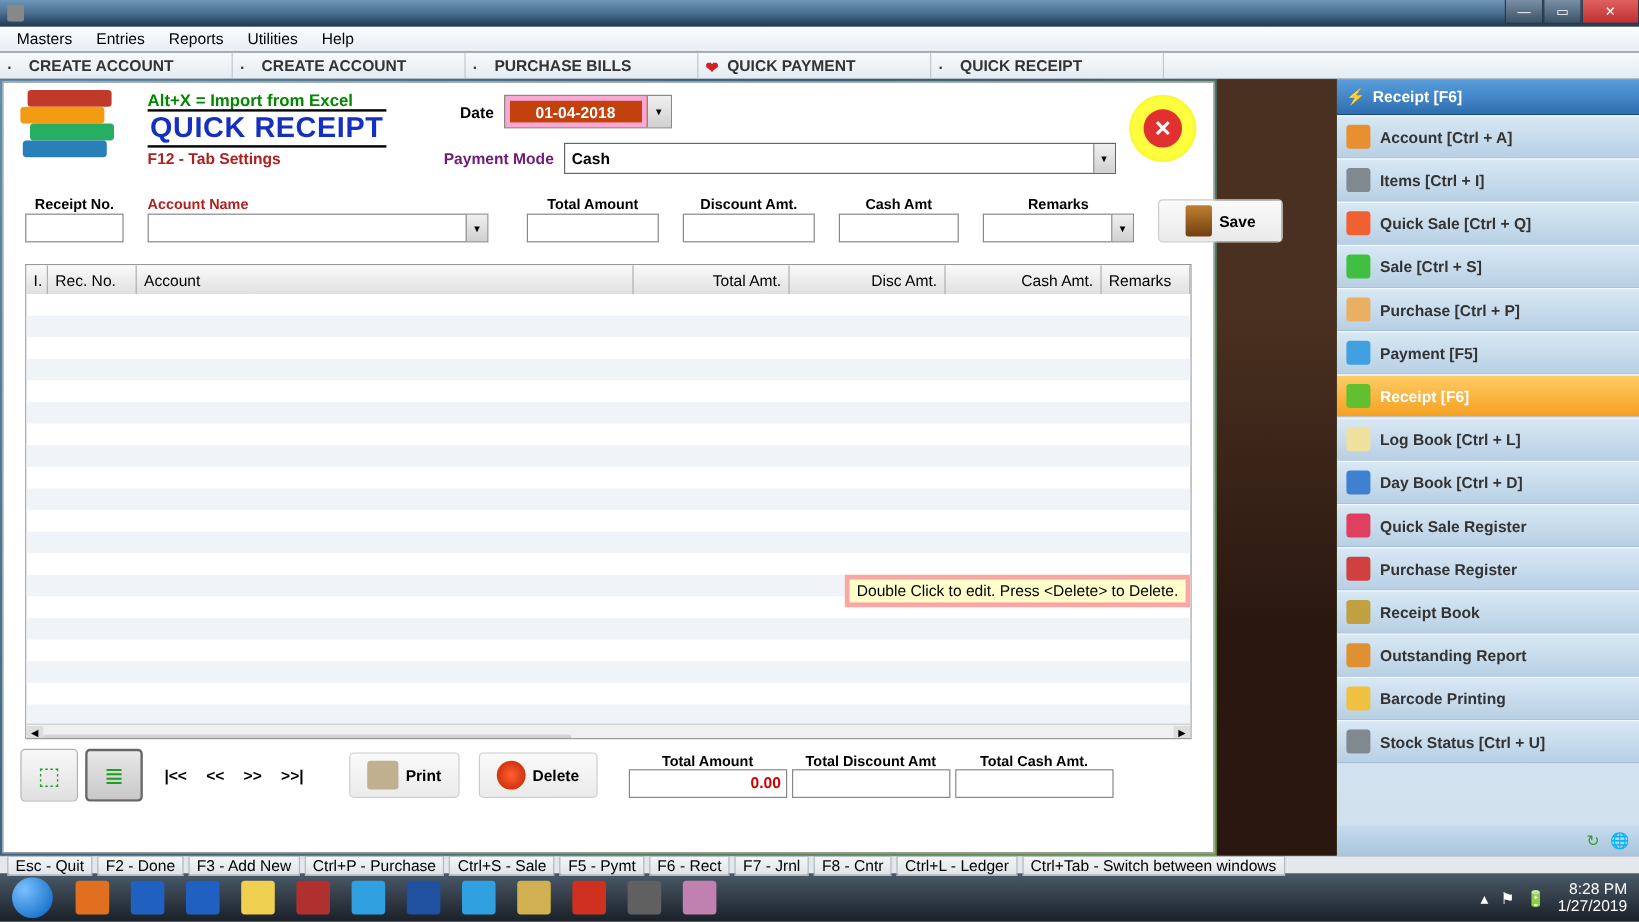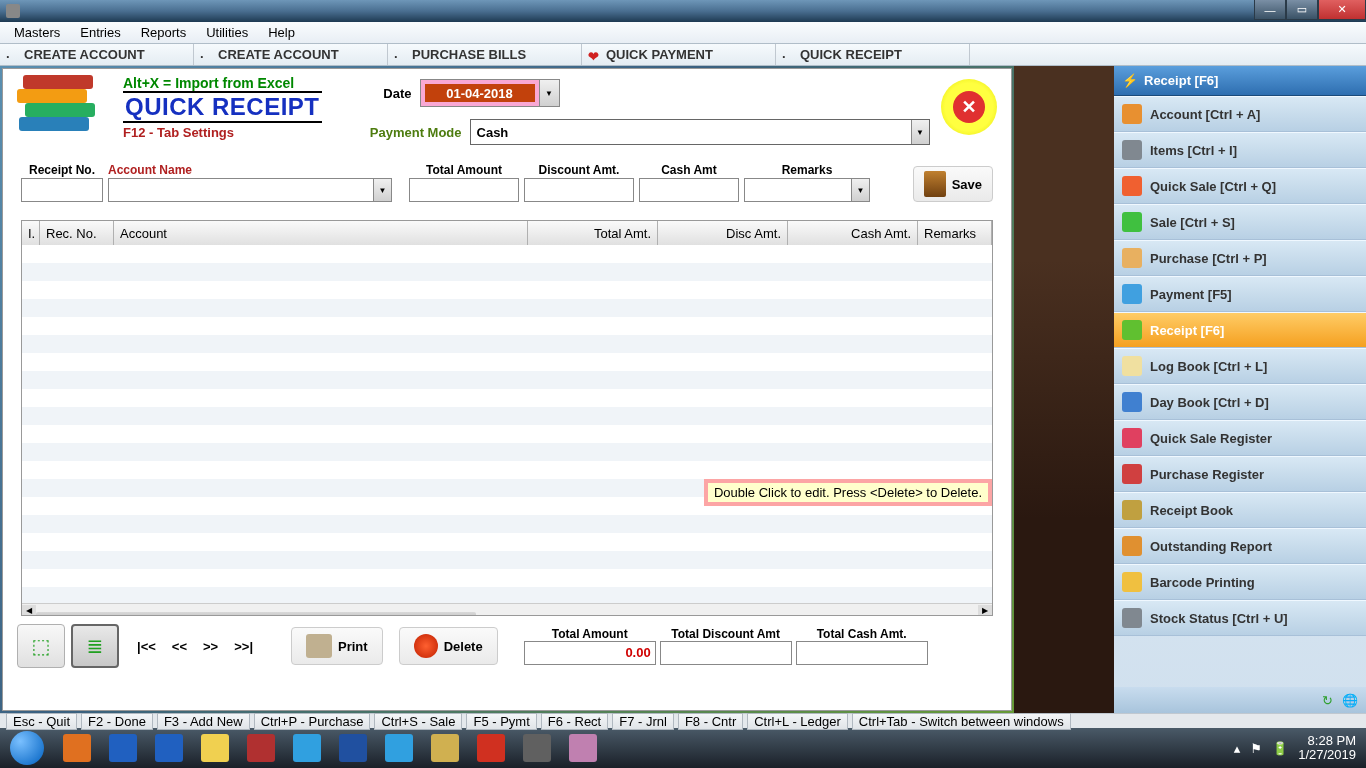--- a/index.html
+++ b/index.html
@@ -48,34 +48,34 @@
 .form-title-block { margin-left:20px; }
 .import-hint { color:#008800; font-weight:bold; font-size:14px; }
 .form-title { color:#1530c0; font-weight:bold; font-size:24px; letter-spacing:0.5px; border-top:2px solid #000; border-bottom:2px solid #000; display:inline-block; padding:0 2px; }
 .f12 { color:#b02020; font-weight:bold; font-size:13px; margin-top:2px; }
 .date-row { display:flex; align-items:center; gap:8px; margin-bottom:12px; }
 .date-row .lbl { width:60px; text-align:right; font-weight:bold; }
 .date-input { width:140px; height:28px; border:1px solid #888; display:flex; }
 .date-input .val { flex:1; background:#c2410c; color:#fff; font-weight:bold; display:flex; align-items:center; justify-content:center; border:4px solid #f9a8d4; }
 .date-input .dd { width:20px; background:linear-gradient(to bottom,#f0f0f0,#d0d0d0); border-left:1px solid #888; display:flex; align-items:center; justify-content:center; font-size:8px; }
 .pm-row { display:flex; align-items:center; gap:8px; }
-.pm-row .lbl { width:110px; text-align:right; font-weight:bold; color:#4d7c0f; font-size:13px; }
+.pm-row .lbl { width:110px; text-align:right; font-weight:bold; color:#701a75; font-size:13px; }
 .pm-sel { width:460px; height:26px; border:1px solid #666; display:flex; align-items:center; padding-left:6px; font-weight:bold; position:relative; }
 .pm-sel .dd { position:absolute; right:0; top:0; width:18px; height:100%; background:linear-gradient(to bottom,#f0f0f0,#d0d0d0); border-left:1px solid #888; display:flex; align-items:center; justify-content:center; font-size:8px; }
 .closebtn { position:absolute; right:14px; top:10px; width:56px; height:56px; border-radius:50%; background:radial-gradient(circle,#ffff40 60%,#e0e000 100%); display:flex; align-items:center; justify-content:center; }
 .closebtn .inner { width:32px; height:32px; border-radius:50%; background:#e03030; color:#fff; font-weight:bold; font-size:18px; display:flex; align-items:center; justify-content:center; }
 
 
-.entry-row { display:flex; padding:0 18px; margin-top:12px; gap:5px; align-items:end; }
+.entry-row { display:flex; padding:0 18px; margin-top:12px; gap:20px; align-items:end; }
 .entry-row .fld { display:flex; flex-direction:column; }
 .entry-row .fld .lbl { font-weight:bold; font-size:12px; margin-bottom:1px; text-align:center; }
 .entry-row .fld.red .lbl { color:#b02020; }
 .entry-row .inp { height:24px; border:1px solid #888; background:#fff; position:relative; }
 .entry-row .inp .dd { position:absolute; right:0; top:0; width:18px; height:100%; background:linear-gradient(to bottom,#f0f0f0,#d0d0d0); border-left:1px solid #888; display:flex; align-items:center; justify-content:center; font-size:8px; }
-.savebtn { margin-left:auto; display:flex; align-items:center; gap:6px; font-weight:bold; font-size:18px; padding:4px 10px; border:1px solid #ccc; border-radius:4px; background:linear-gradient(to bottom,#fafafa,#eaeaea); }
+.savebtn { margin-left:auto; display:flex; align-items:center; gap:6px; font-weight:bold; font-size:18px; padding:4px 22px; border:1px solid #ccc; border-radius:4px; background:linear-gradient(to bottom,#fafafa,#eaeaea); }
 .savebtn .ico { width:22px; height:26px; background:linear-gradient(to bottom,#c08030,#704010); border-radius:2px; }
 
 
 .grid { margin:18px 18px 0; border:1px solid #999; height:396px; position:relative; overflow:hidden; }
 .grid .ghdr { display:flex; height:24px; background:linear-gradient(to bottom,#fafafa,#e0e0e0); }
 .grid .gh { border-right:1px solid #b0b0b0; display:flex; align-items:center; padding:0 6px; font-size:13px; }
 .grid .gbody { height:calc(100% - 24px - 12px); background:#fff; }
 .grid .gr { height:18px; display:flex; }
 .grid .gr:nth-child(even) { background:#f0f4f8; }
 .grid .hscroll { height:14px; background:#f0f0f0; display:flex; align-items:center; border-top:1px solid #ccc; }

